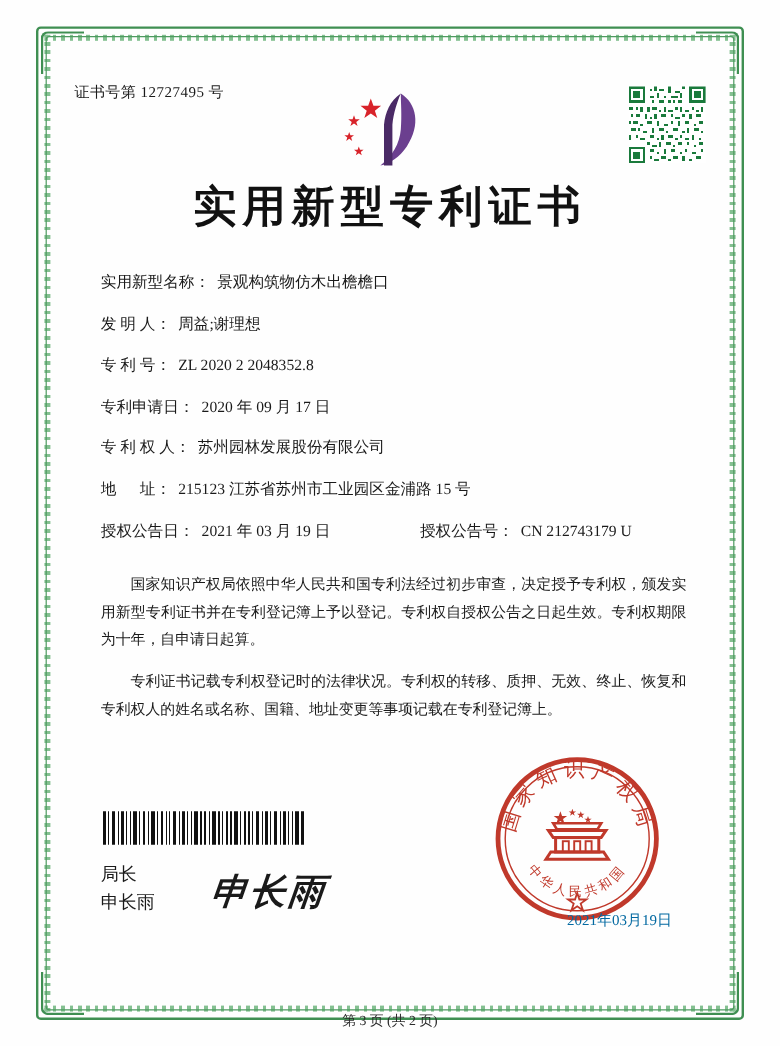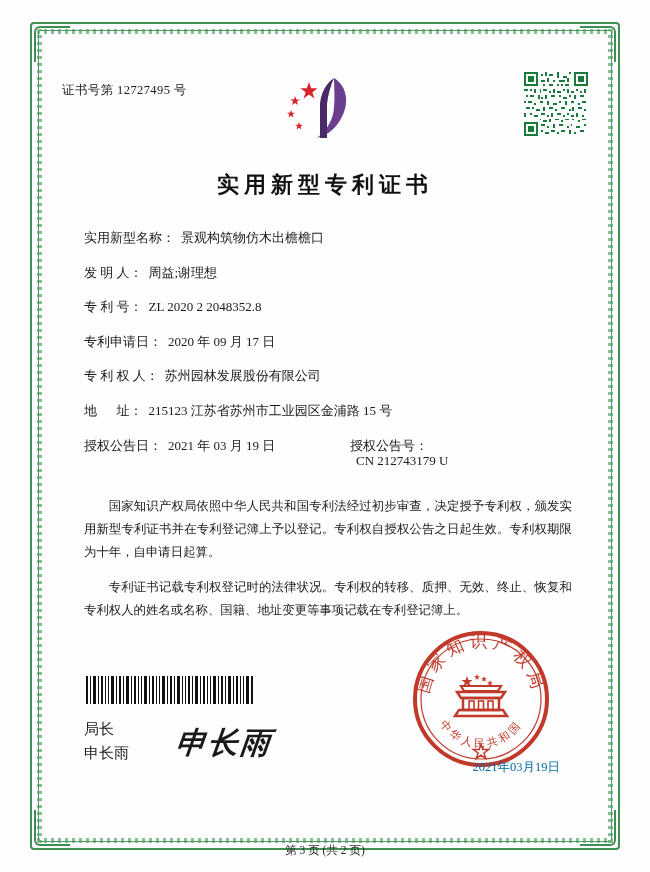--- a/index.html
+++ b/index.html
@@ -79,21 +79,21 @@
   }
 
   
   .header-row {
     position: relative;
     height: 92px;
   }
   .cert-no {
     position: absolute;
     left: 0;
-    top: 26px;
+    top: 13px;
     font-size: 12.5px;
     letter-spacing: .4px;
     color: #1a1a1a;
   }
   .logo {
     position: absolute;
     left: 50%;
     transform: translateX(-50%);
     top: 18px;
     width: 92px;
@@ -103,24 +103,23 @@
     position: absolute;
     right: 0;
     top: 16px;
     width: 64px;
     height: 64px;
   }
 
   
   .title {
     text-align: center;
-    font-size: 22px;
+    font-size: 36px;
     font-weight: 700;
     letter-spacing: 5px;
-    margin-top: 22px;
     margin-bottom: 30px;
     color: #111;
     font-family: Liberation Serif, serif;
   }
 
   
   .fields {
     margin: 0 14px 0 22px;
   }
   .field-row {
@@ -143,22 +142,21 @@
     justify-content: flex-start;
     gap: 16px;
   }
   .dual-left {
     display: flex;
     align-items: baseline;
     flex: 0 0 250px;
   }
   .dual-right {
     display: flex;
-    align-items: flex-start;
-    flex-direction: column;
+    align-items: flex-end;
   }
 
   
   .paras {
     margin: 26px 16px 0 22px;
   }
   .para {
     font-size: 12.4px;
     line-height: 1.85;
     text-align: justify;

